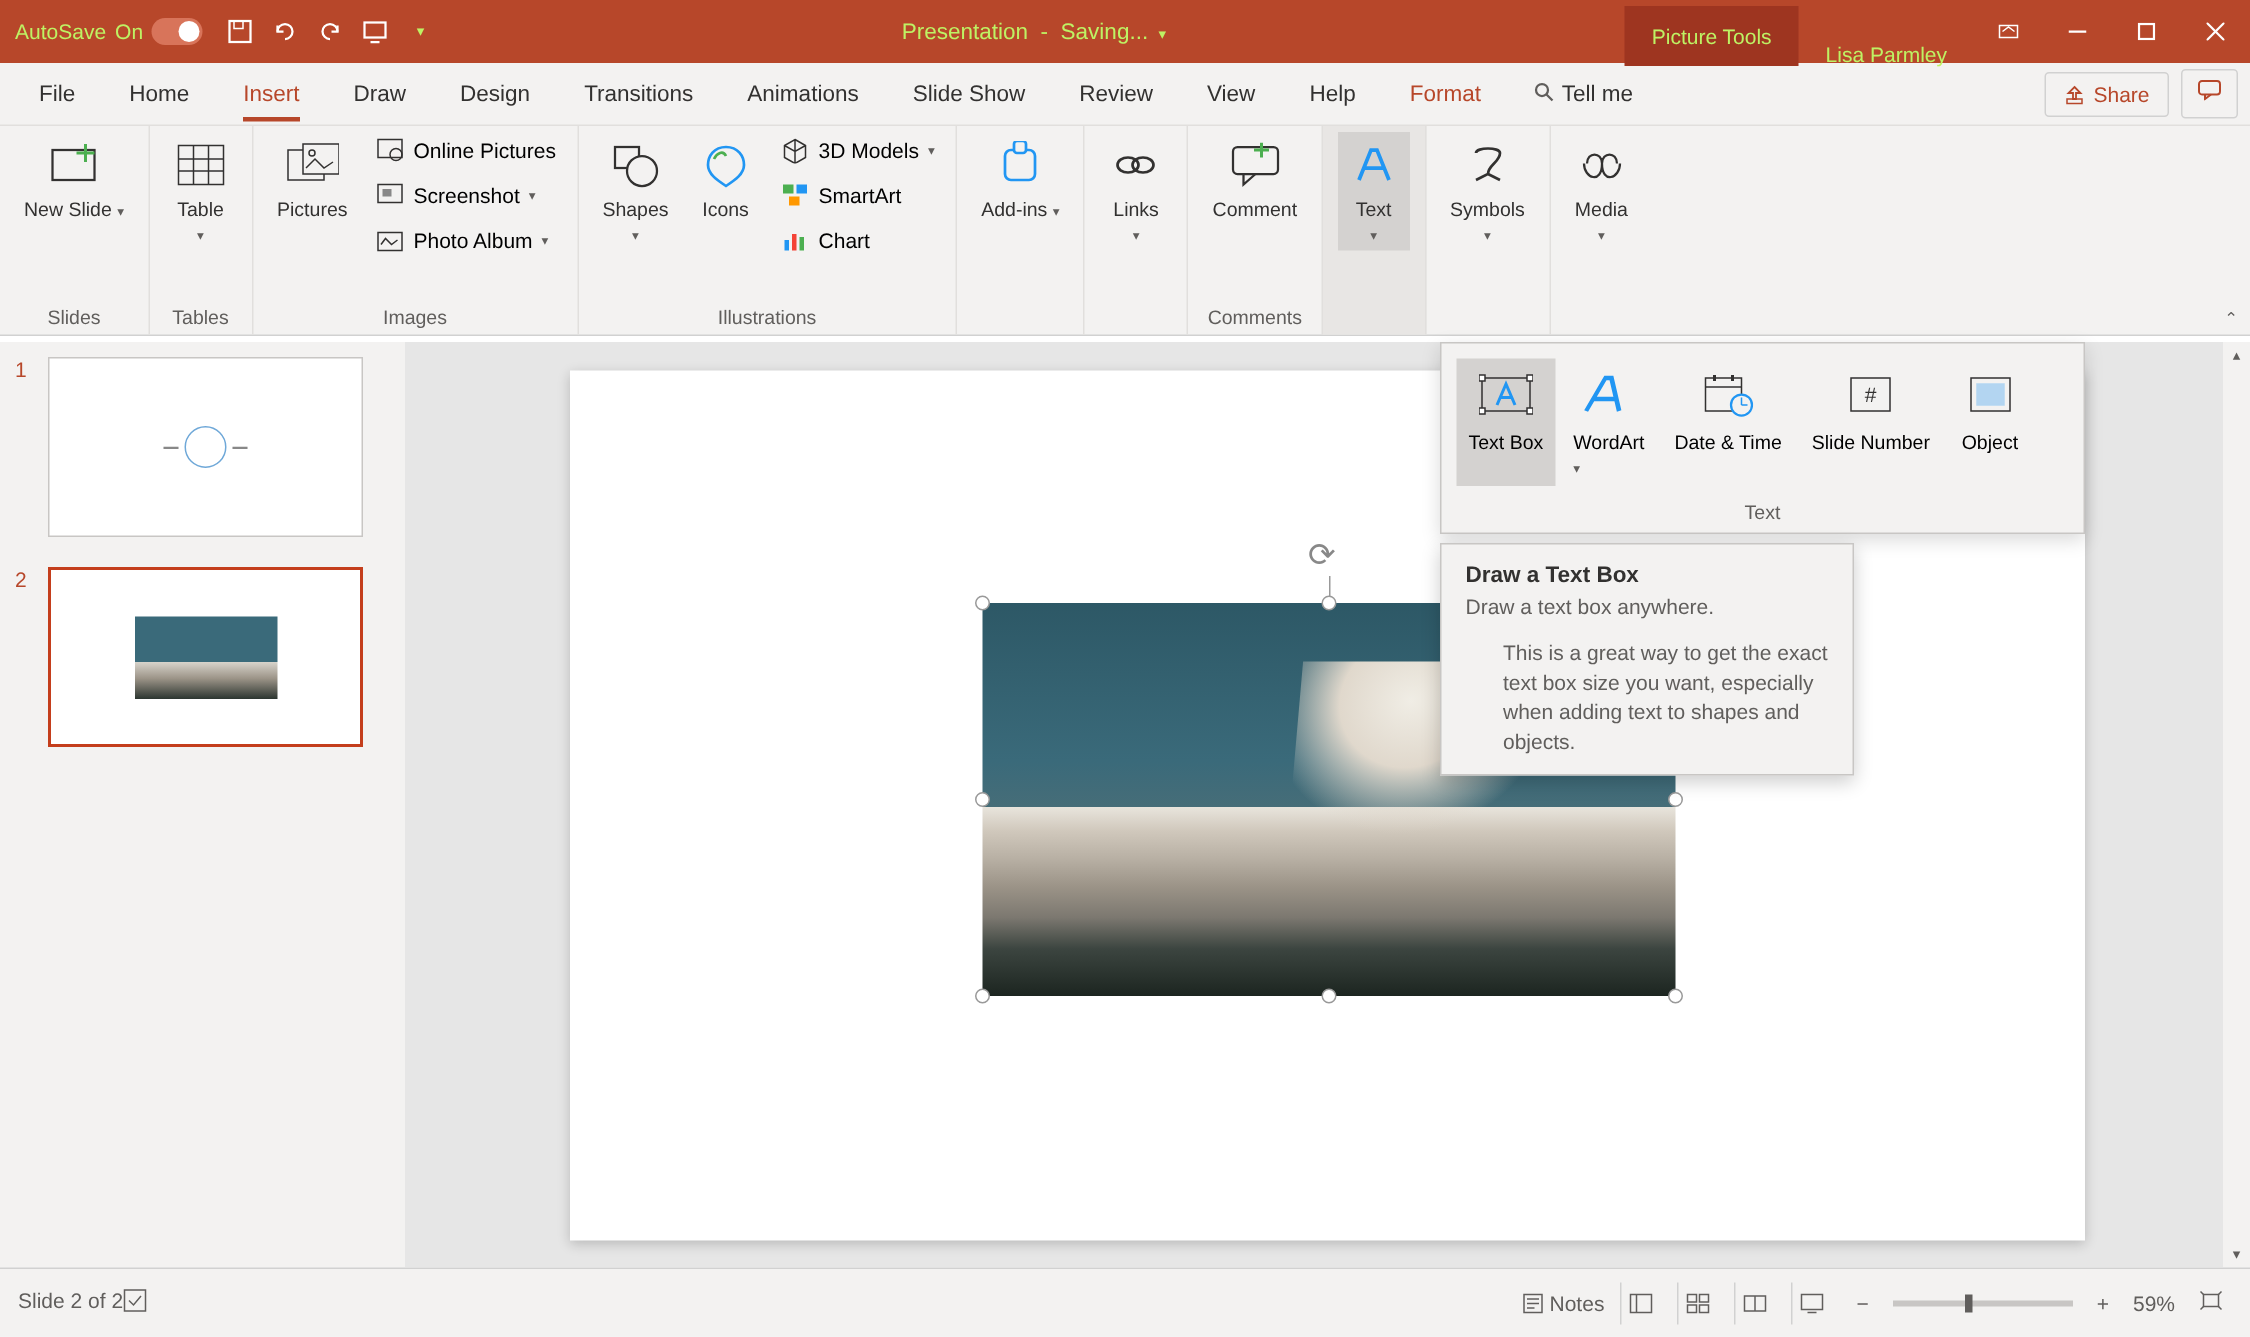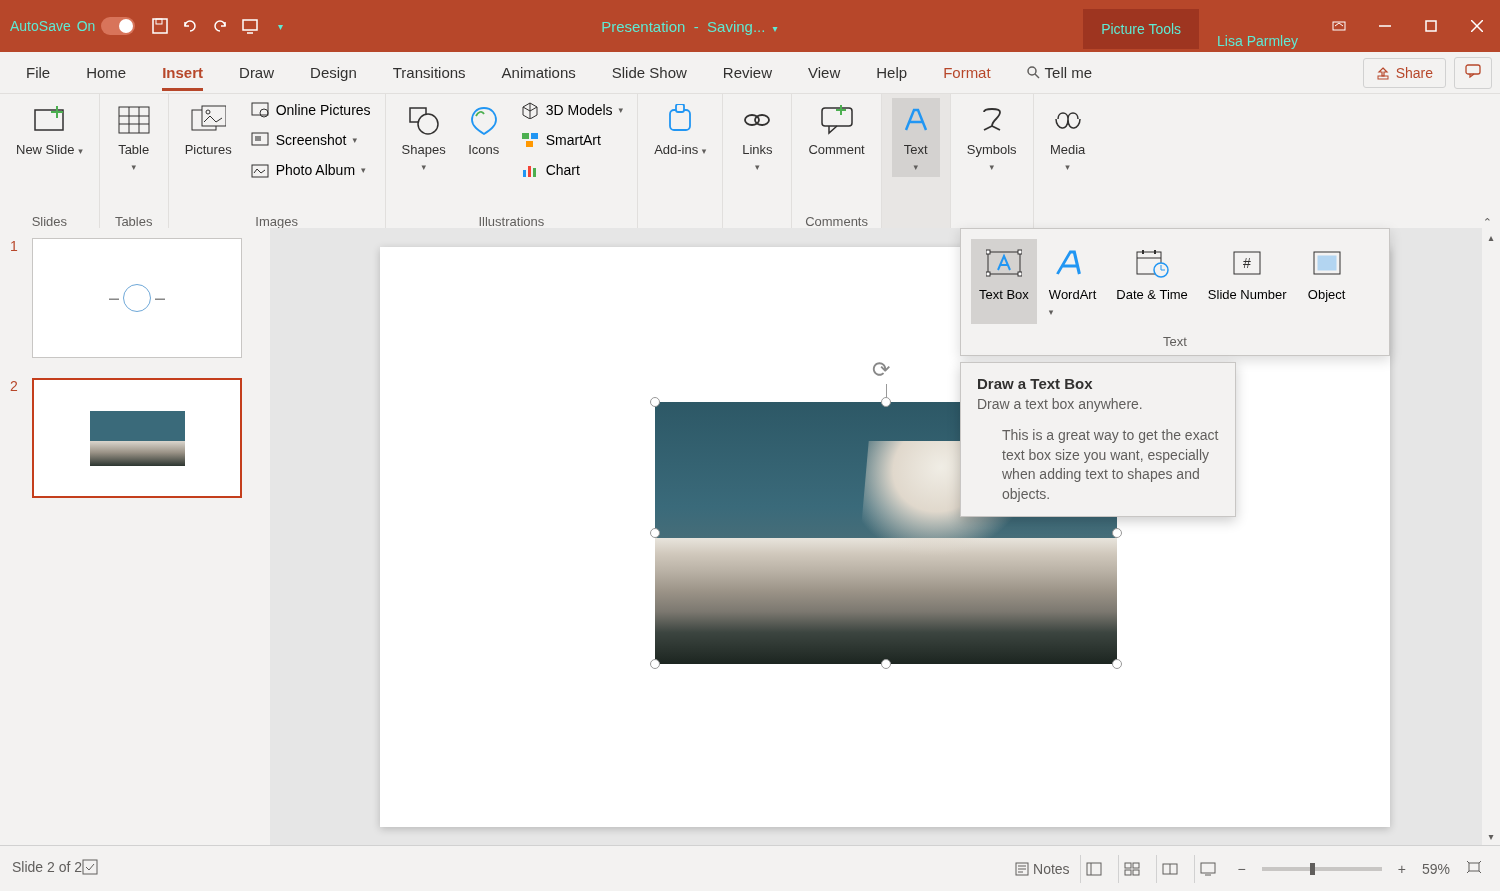--- a/index.html
+++ b/index.html
@@ -1,33 +1,33 @@
 <!DOCTYPE html>
 <html><head>
   <meta charset="utf-8">
   <style>
     * { margin: 0; padding: 0; box-sizing: border-box; font-family: 'Segoe UI', Arial, sans-serif; }
     body { background: #fff; overflow: hidden; width: 1500px; height: 891px; position: relative; }
     
     
-    .title-bar { background: #b7472a; height: 52px; display: flex; align-items: center; color: #5eead4; font-size: 14px; }
+    .title-bar { background: #b7472a; height: 42px; display: flex; align-items: center; color: #bef264; font-size: 14px; }
     .autosave { display: flex; align-items: center; gap: 6px; padding: 0 10px; }
     .toggle { width: 34px; height: 18px; background: #d8745a; border-radius: 9px; position: relative; }
     .toggle::after { content:''; position:absolute; right:2px; top:2px; width:14px; height:14px; background:white; border-radius:50%; }
     .qat-icon { width: 30px; height: 30px; display: flex; align-items: center; justify-content: center; cursor: pointer; }
     .title-center { flex: 1; text-align: center; font-size: 15px; }
     .title-right { display: flex; align-items: flex-end; gap: 0; }
     .picture-tools { background: #9e3520; padding: 12px 18px; }
     .user-name { padding: 0 18px; }
     .win-btn { width: 46px; height: 46px; display: flex; align-items: center; justify-content: center; }
     
     
     .tabs-bar { background: #f3f2f1; height: 42px; display: flex; align-items: center; padding: 0 8px; border-bottom: 1px solid #e1dfdd; }
     .tab { padding: 10px 18px; font-size: 15px; color: #323130; cursor: pointer; }
-    .tab.active { color: #b7472a; font-weight: 700; position: relative; }
+    .tab.active { color: #b7472a; font-weight: 400; position: relative; }
     .tab.active::after { content:''; position: absolute; bottom: 0; left: 18px; right: 18px; height: 3px; background: #b7472a; }
     .tab.format { color: #b7472a; }
     .tabs-right { margin-left: auto; display: flex; align-items: center; gap: 8px; }
     .share-btn { border: 1px solid #d1d1d1; padding: 6px 12px; border-radius: 3px; display: flex; align-items: center; gap: 6px; color: #b7472a; font-size: 14px; }
     .comment-btn { border: 1px solid #d1d1d1; padding: 6px 10px; border-radius: 3px; color: #b7472a; }
     
     
     .ribbon { background: #f3f2f1; height: 140px; display: flex; border-bottom: 1px solid #d1d1d1; }
     .group { border-right: 1px solid #e1dfdd; padding: 4px 10px 2px; display: flex; flex-direction: column; }
     .group-content { flex: 1; display: flex; align-items: flex-start; gap: 8px; }

